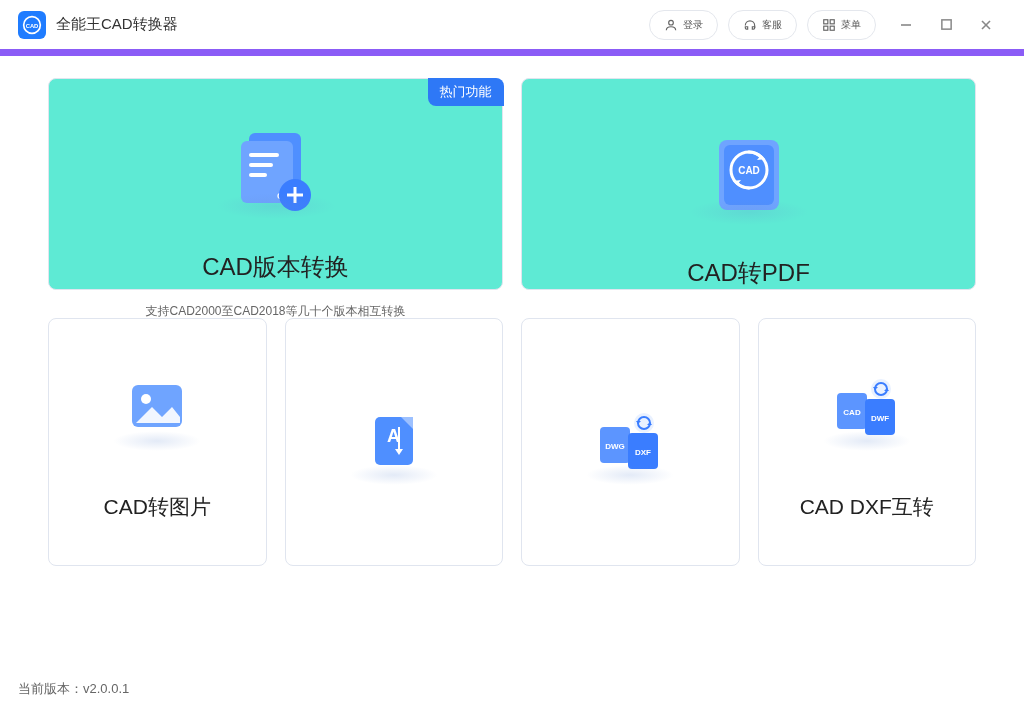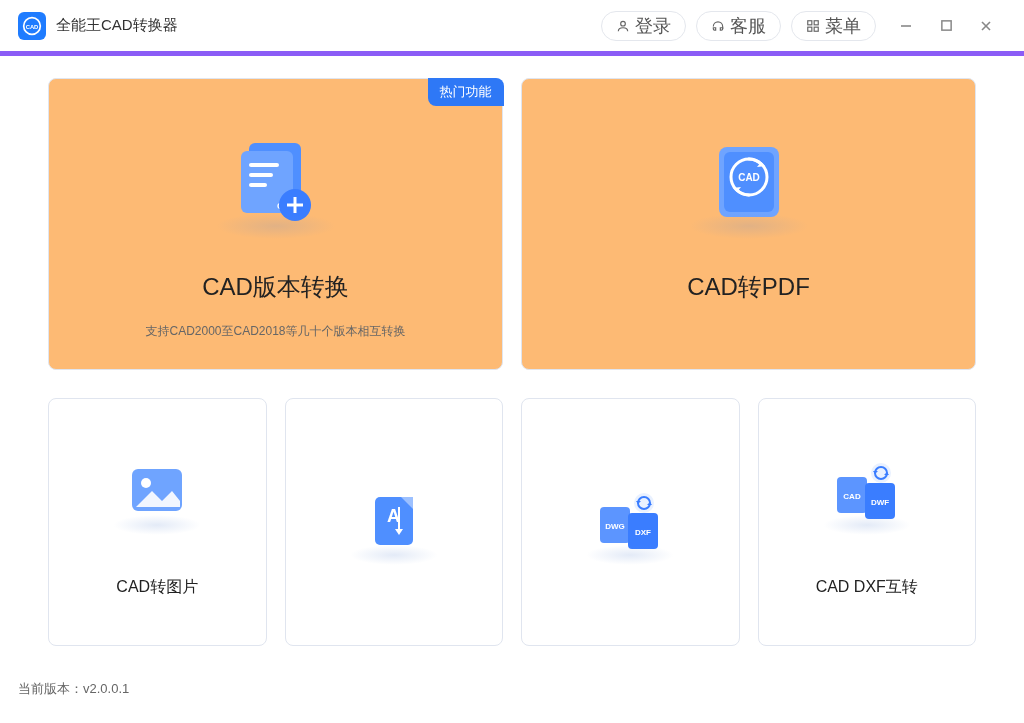--- a/index.html
+++ b/index.html
@@ -9,21 +9,21 @@
   font-family: "Microsoft YaHei", "PingFang SC", sans-serif;
   background: #ffffff;
   overflow: hidden;
   position: relative;
 }
 .titlebar {
   height: 56px;
   display: flex;
   align-items: center;
   padding: 0 18px;
-  border-bottom: 5px solid #8b5cf6;
+  border-bottom: 7px solid #8b5cf6;
 }
 .app-logo {
   width: 28px;
   height: 28px;
   border-radius: 6px;
   background: #1f7cff;
   display: flex;
   align-items: center;
   justify-content: center;
   margin-right: 10px;
@@ -33,21 +33,21 @@
 .titlebar-spacer { flex: 1; }
 .pill-btn {
   height: 30px;
   padding: 0 14px;
   border: 1px solid #e4e7ed;
   border-radius: 15px;
   background: #fff;
   display: flex;
   align-items: center;
   gap: 5px;
-  font-size: 18px;
+  font-size: 10px;
   color: #555;
   cursor: pointer;
   margin-right: 10px;
 }
 .pill-btn .ic { display:flex; align-items:center; }
 .win-btn {
   width: 40px;
   height: 40px;
   display: flex;
   align-items: center;
@@ -58,30 +58,30 @@
 .content {
   padding: 22px 48px 0 48px;
 }
 .row-top {
   display: flex;
   gap: 18px;
   margin-bottom: 28px;
 }
 .card-large {
   flex: 1;
-  height: 292px;
+  height: 212px;
   border: 1.5px solid #e0e5ef;
   border-radius: 8px;
   position: relative;
   display: flex;
   flex-direction: column;
   align-items: center;
   padding-top: 40px;
   cursor: pointer;
-  background: #fdba74;
+  background: #5eead4;
 }
 .badge {
   position: absolute;
   top: -1.5px;
   right: -1.5px;
   background: #2e78f6;
   color: #fff;
   font-size: 13px;
   padding: 5px 12px;
   border-radius: 0 8px 0 8px;
@@ -129,21 +129,21 @@
   justify-content: center;
   gap: 40px;
   cursor: pointer;
   background:#fff;
 }
 .card-small .card-icon-wrap {
   width: 90px; height: 90px;
 }
 .card-small .platform-shadow { width:88px; height:20px; bottom:2px; }
 .card-small-title {
-  font-size: 16px;
+  font-size: 21px;
   color: #222;
   font-weight: 500;
 }
 .statusbar {
   position: absolute;
   bottom: 25px;
   left: 18px;
   font-size: 13px;
   color: #666;
 }

